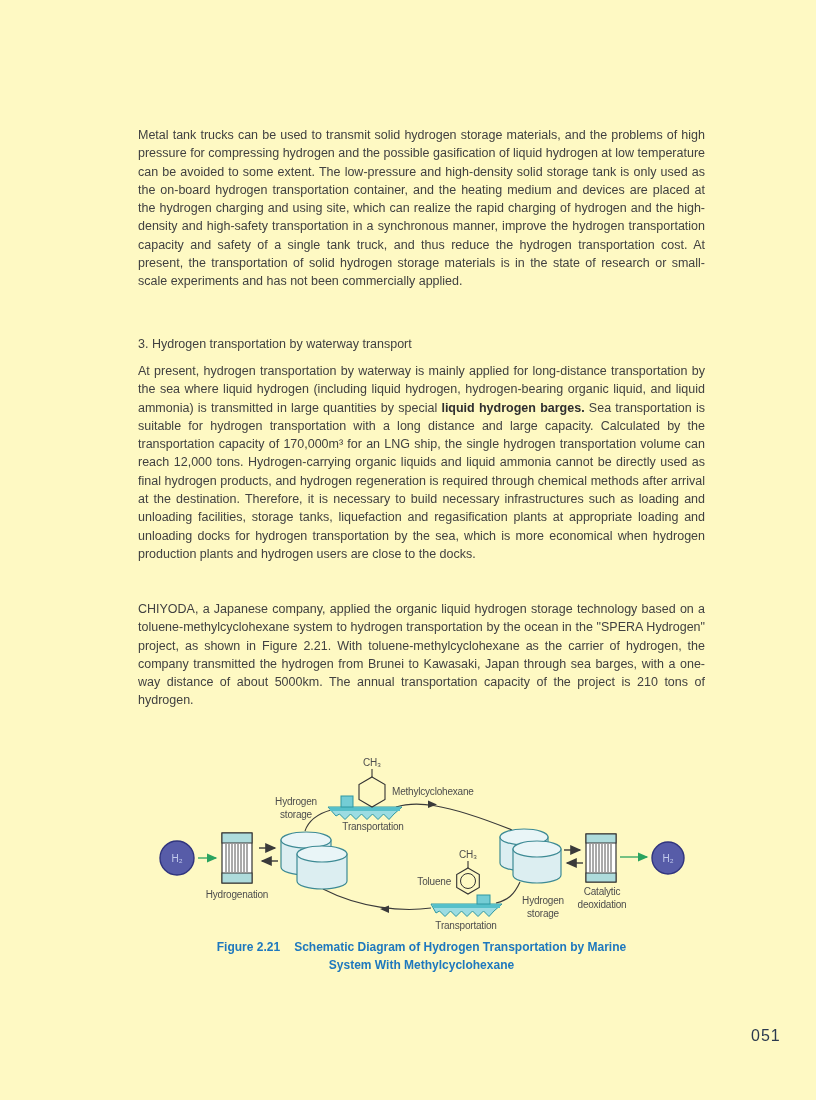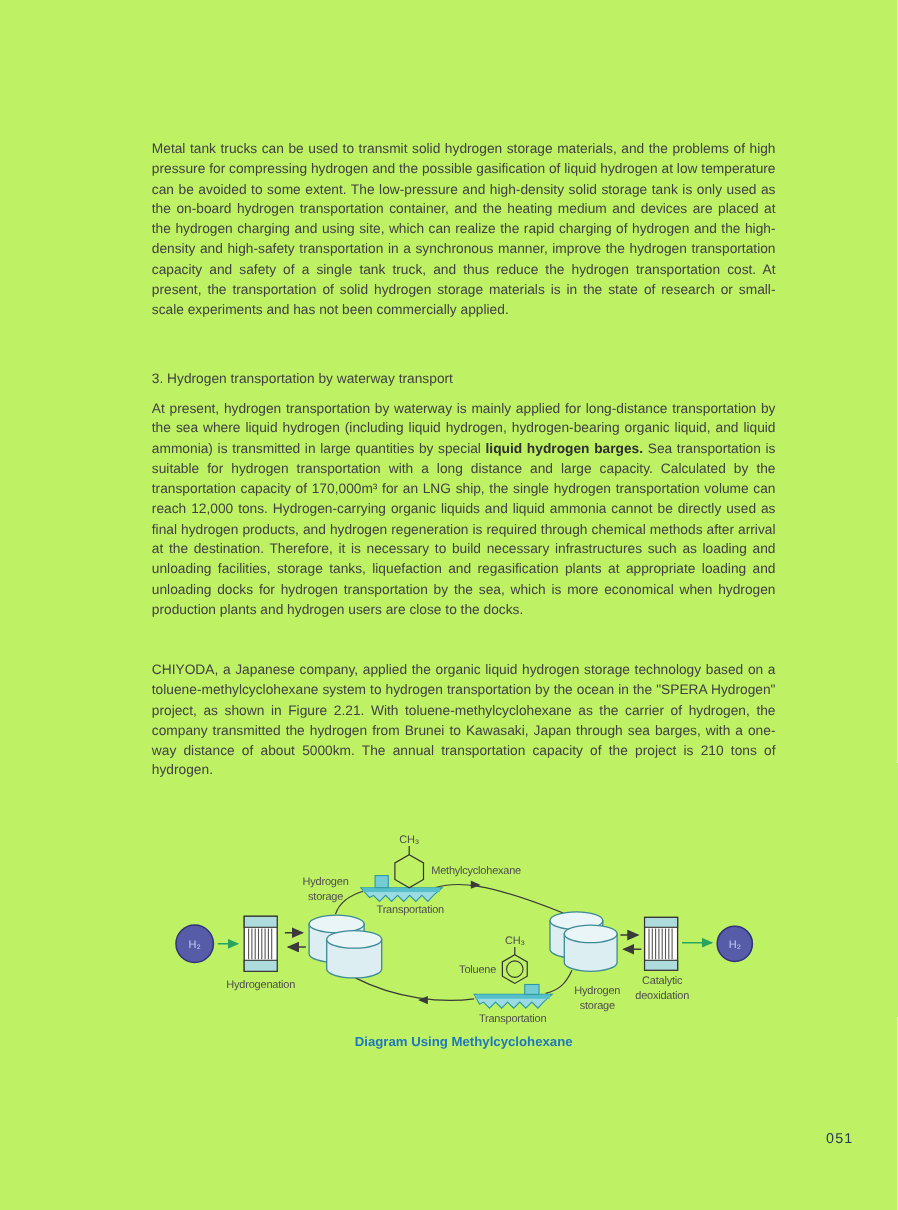--- a/index.html
+++ b/index.html
@@ -1,17 +1,17 @@
 <!DOCTYPE html>
 <html><head>
 <meta charset="utf-8">
 <style>
   html,body { margin:0; padding:0; background:#ffffff; }
   .page {
-    position:relative; width:816px; height:1100px; background:#bef264;
+    position:relative; width:816px; height:1100px; background:#fef9c3;
     font-family:"Liberation Sans", sans-serif; overflow:hidden;
   }
   .body-text {
     position:absolute; left:138px; width:567px; margin:0;
     font-size:12.5px; line-height:18.3px; color:#414141;
     text-align:justify;
   }
   .body-text b { font-weight:bold; color:#2e2e2e;margin-top:22px; }
   .heading {
     position:absolute; left:138px; width:567px; margin:0;
@@ -21,21 +21,21 @@
   .dlab { font-size:10px; fill:#4d4d4d; letter-spacing:-0.2px; }
   .h2t  { font-size:10px; fill:#c3cbec; }
   .caption {
     position:absolute; left:138px; top:938px; width:567px;
     text-align:center; font-size:12px; font-weight:bold;
     color:#1e78be; line-height:18px;
   }
   .caption .cap-label { margin-right:14px; }
   .page-number {
     position:absolute; left:751px; top:1027px;
-    font-size:13px; color:#2b3a4e; letter-spacing:1px;
+    font-size:16px; color:#2b3a4e; letter-spacing:1px;
   }
 </style>
 </head>
 <body>
 
 <div class="page">
 
   <p class="body-text" style="top:126px">Metal tank trucks can be used to transmit solid hydrogen storage materials, and the problems of high pressure for compressing hydrogen and the possible gasification of liquid hydrogen at low temperature can be avoided to some extent. The low-pressure and high-density solid storage tank is only used as the on-board hydrogen transportation container, and the heating medium and devices are placed at the hydrogen charging and using site, which can realize the rapid charging of hydrogen and the high-density and high-safety transportation in a synchronous manner, improve the hydrogen transportation capacity and safety of a single tank truck, and thus reduce the hydrogen transportation cost. At present, the transportation of solid hydrogen storage materials is in the state of research or small-scale experiments and has not been commercially applied.</p>
 
   <h3 class="heading" style="top:337px">3. Hydrogen transportation by waterway transport</h3>
@@ -138,18 +138,19 @@
 
     <g>
       <path d="M291,156 L362,156 L354,163 L349,168.5 L343.5,163 L338,168.5 L332.5,163 L327,168.5 L321.5,163 L316,168.5 L310.5,163 L305,168.5 L299.5,163 L296,165 Z" stroke-width="1" stroke="#2f97a1" fill="#9bdce2"></path>
       <rect x="293" y="156" width="67" height="4" fill="#56c0ca"></rect>
       <rect x="337" y="147" width="13" height="9" stroke="#2f97a1" stroke-width="1" fill="#74cdd5"></rect>
     </g>
     <text x="326" y="181" text-anchor="middle" class="dlab">Transportation</text>
   </svg>
 
   <div class="caption">
-    <div>Diagram Using Methylcyclohexane</div>
+    <div><span class="cap-label">Figure 2.21</span><span>Schematic Diagram of Hydrogen Transportation by Marine</span></div>
+    <div>System With Methylcyclohexane</div>
   </div>
 
   <div class="page-number">051</div>
 
 </div>
 
 </body></html>

